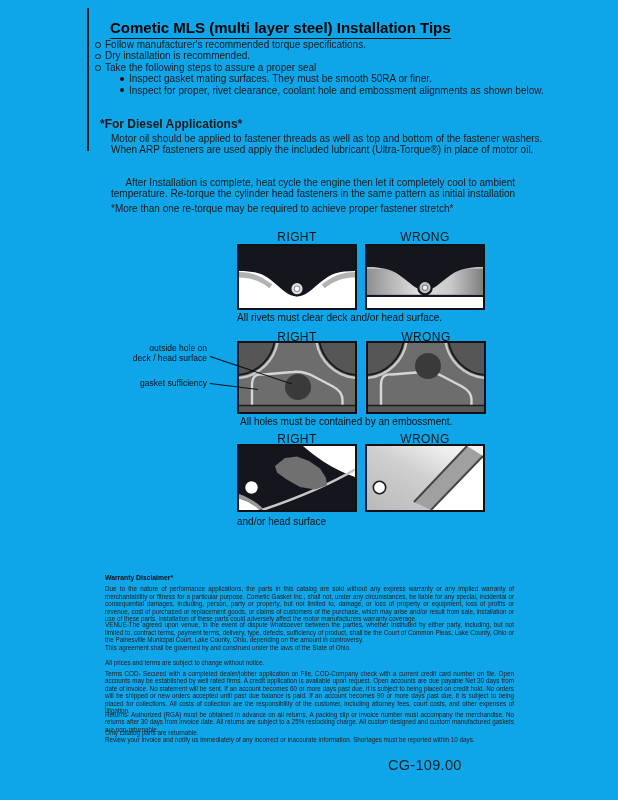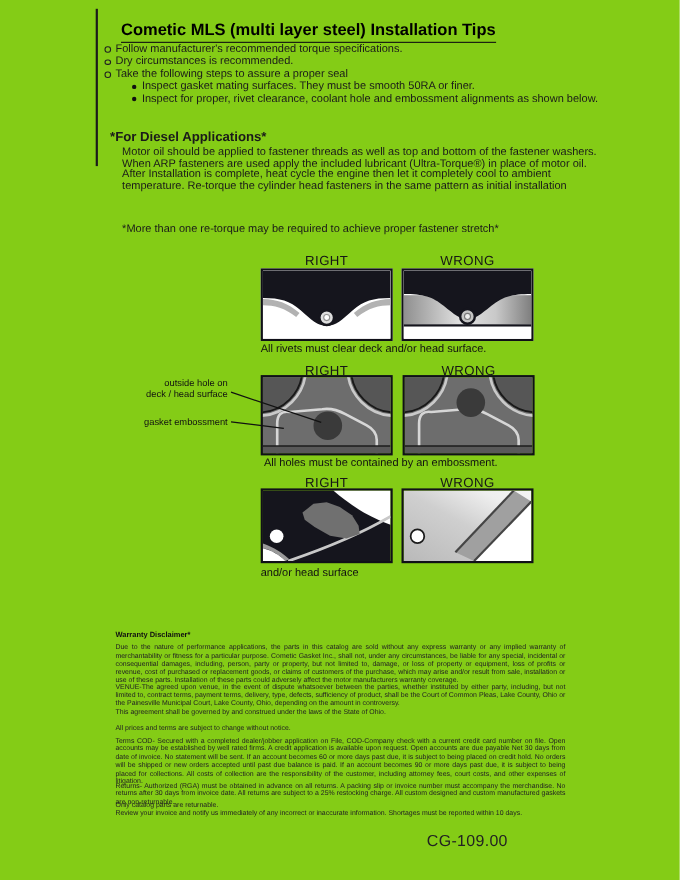--- a/index.html
+++ b/index.html
@@ -1,31 +1,31 @@
 <!DOCTYPE html>
 <html><head>
 <meta charset="utf-8">
 <style>
   html,body{margin:0;padding:0;background:#ffffff;}
   .page{
-    position:relative;width:618px;height:800px;background:#84cc16;overflow:hidden;
+    position:relative;width:618px;height:800px;background:#0ea5e9;overflow:hidden;
     font-family:"Liberation Sans","DejaVu Sans",sans-serif;color:#1a1a1a;
   }
   .abs{position:absolute;}
   .rule{left:87px;top:8px;width:2px;height:143px;background:#1b1b1b;}
   .title{left:110px;top:19px;font-size:15px;font-weight:bold;color:#000;
          border-bottom:1.5px solid #111;padding-bottom:1.5px;white-space:nowrap;}
   .bullets{left:95px;top:39px;font-size:10px;line-height:11.4px;white-space:nowrap;}
   .b-row{position:relative;padding-left:10px;}
   .b-sub{margin-left:24px;}
   .dot-o{position:absolute;left:0;top:3.2px;width:3.5px;height:3.5px;border:1px solid #222;border-radius:50%;}
   .dot-f{position:absolute;left:1px;top:3.6px;width:4px;height:4px;background:#111;border-radius:50%;}
   .h2{left:100px;top:117px;font-size:12px;font-weight:bold;white-space:nowrap;}
   .para{left:111px;font-size:10px;line-height:10.5px;white-space:nowrap;}
-  .p1{top:134px;} .p2{top:154px;} .note{top:203.5px;}
+  .p1{top:134px;} .p2{top:178px;text-align:right;} .note{top:203.5px;}
   .dlabel{width:120px;text-align:center;font-size:12px;letter-spacing:.4px;color:#161616;white-space:nowrap;}
   .dbox{width:120px;height:66px;border:2.5px solid #101018;box-sizing:border-box;background:#fff;}
   .dbox svg{display:block;width:100%;height:100%;}
   .dbox2{width:120px;height:73px;border:2px solid #101018;box-sizing:border-box;}
   .dbox2 svg{display:block;width:100%;height:100%;}
   .dbox3{width:120px;height:68px;border:2px solid #101018;box-sizing:border-box;}
   .dbox3 svg{display:block;width:100%;height:100%;}
   .caption{font-size:10px;white-space:nowrap;color:#111;text-align:right;}
   .cap3{line-height:13px;white-space:nowrap;}
   .sidelabel{width:110px;text-align:right;font-size:8.5px;line-height:10.3px;color:#111;}
@@ -43,21 +43,21 @@
 
   <div class="abs title">Cometic MLS (multi layer steel) Installation Tips</div>
 
   <div class="abs bullets">
     <div class="b-row">
       <span class="dot-o"></span>
       <span>Follow manufacturer's recommended torque specifications.</span>
     </div>
     <div class="b-row">
       <span class="dot-o"></span>
-      <span>Dry circumstances is recommended.</span>
+      <span>Dry installation is recommended.</span>
     </div>
     <div class="b-row">
       <span class="dot-o"></span>
       <span>Take the following steps to assure a proper seal</span>
     </div>
     <div class="b-row b-sub">
       <span class="dot-f"></span>
       <span>Inspect gasket mating surfaces.  They must be smooth 50RA or finer.</span>
     </div>
     <div class="b-row b-sub">
@@ -116,21 +116,21 @@
 
   <div class="abs caption" style="left:237px;top:311.5px;">All rivets must clear deck and/or head surface.</div>
 
   <div class="abs dlabel" style="left:237px;top:329.5px;">RIGHT</div>
   <div class="abs dlabel" style="left:366px;top:329.5px;">WRONG</div>
 
   <div class="abs sidelabel" style="left:97px;top:343px;">
     <div>outside hole on</div>
     <div>deck / head surface</div>
   </div>
-  <div class="abs sidelabel" style="left:97px;top:377.5px;">gasket embossment</div>
+  <div class="abs sidelabel" style="left:97px;top:377.5px;">gasket sufficiency</div>
 
   <div class="abs dbox2" style="left:237px;top:340.5px;">
     <svg viewBox="0 0 116 69" preserveAspectRatio="none">
       <rect x="0" y="0" width="116" height="69" fill="#6d6d6d"></rect>
       <circle cx="-4" cy="-8" r="43" fill="none" stroke="#c9c9c9" stroke-width="2.4"></circle>
       <circle cx="-4" cy="-8" r="40" fill="#565656" stroke="#191919" stroke-width="1.8"></circle>
       <circle cx="120" cy="-8" r="43" fill="none" stroke="#c9c9c9" stroke-width="2.4"></circle>
       <circle cx="120" cy="-8" r="40" fill="#565656" stroke="#191919" stroke-width="1.8"></circle>
       <path d="M13,69 V42 Q13,30 24,31.5 L54,29 Q64,27.5 75,33.5 L94,43.5 Q103.5,48.5 103.5,57 V69" fill="none" stroke="#d6d6d6" stroke-width="2.4"></path>
       <circle cx="59" cy="44" r="13" fill="#3a3a3a"></circle>

